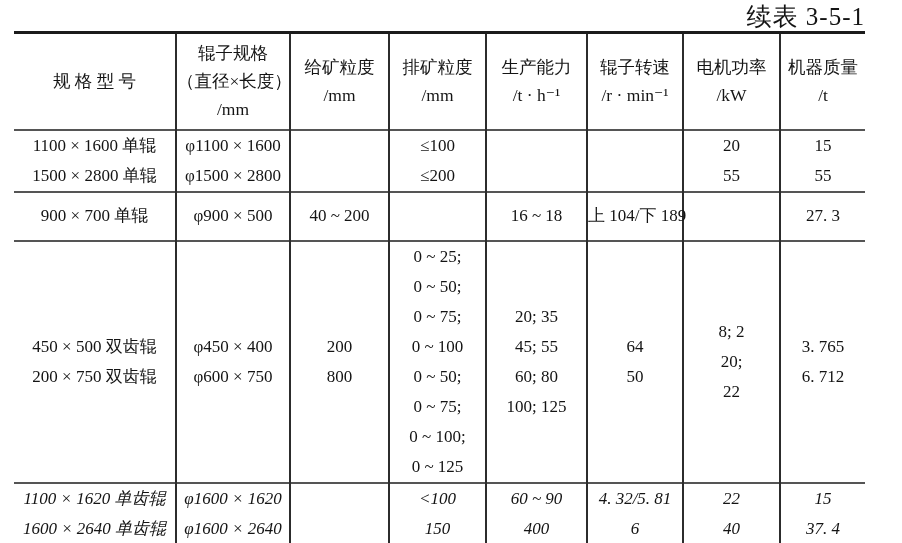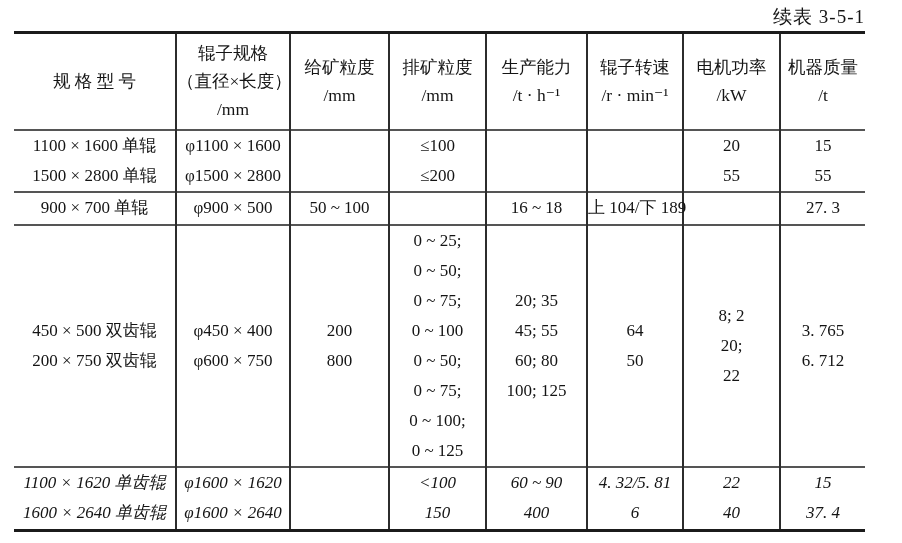--- a/index.html
+++ b/index.html
@@ -11,21 +11,21 @@
     color:#141414;
   }
   .page{position:relative;width:902px;height:543px;background:#fff;}
   .table-title{
     width:851px;
     margin-left:14px;
     height:31px;
     display:flex;
     align-items:center;
     justify-content:flex-end;
-    font-size:19px;
+    font-size:25px;
     letter-spacing:1px;
     padding-top:2px;
     box-sizing:border-box;
   }
   table.spec-table{
     border-collapse:collapse;
     table-layout:fixed;
     margin-left:14px;
     width:851px;
     border-top:3px solid #1b1b1b;
@@ -50,21 +50,21 @@
     border-left:2px solid #2c2c2c;
   }
   thead tr{
     height:97px;
     border-bottom:2px solid #555555;
   }
   tbody tr + tr{
     border-top:2px solid #555555;
   }
   tbody tr.g0{height:62px;}
-  tbody tr.g1{height:33px;}
+  tbody tr.g1{height:49px;}
   tbody tr.g2{height:242px;}
   tbody tr.g3{height:64px;font-style:italic;}
   .hline{
     line-height:28px;
     font-size:17.5px;
     white-space:nowrap;
   }
   .cline{
     line-height:30px;
     font-size:17px;
@@ -151,21 +151,21 @@
           </td>
         </tr>
         <tr class="g1">
           <td>
             <div class="cline">900 × 700 单辊</div>
           </td>
           <td>
             <div class="cline">φ900 × 500</div>
           </td>
           <td>
-            <div class="cline">50 ~ 100</div>
+            <div class="cline">40 ~ 200</div>
           </td>
           <td></td>
           <td>
             <div class="cline">16 ~ 18</div>
           </td>
           <td>
             <div class="cline">上 104/下 189</div>
           </td>
           <td></td>
           <td>

